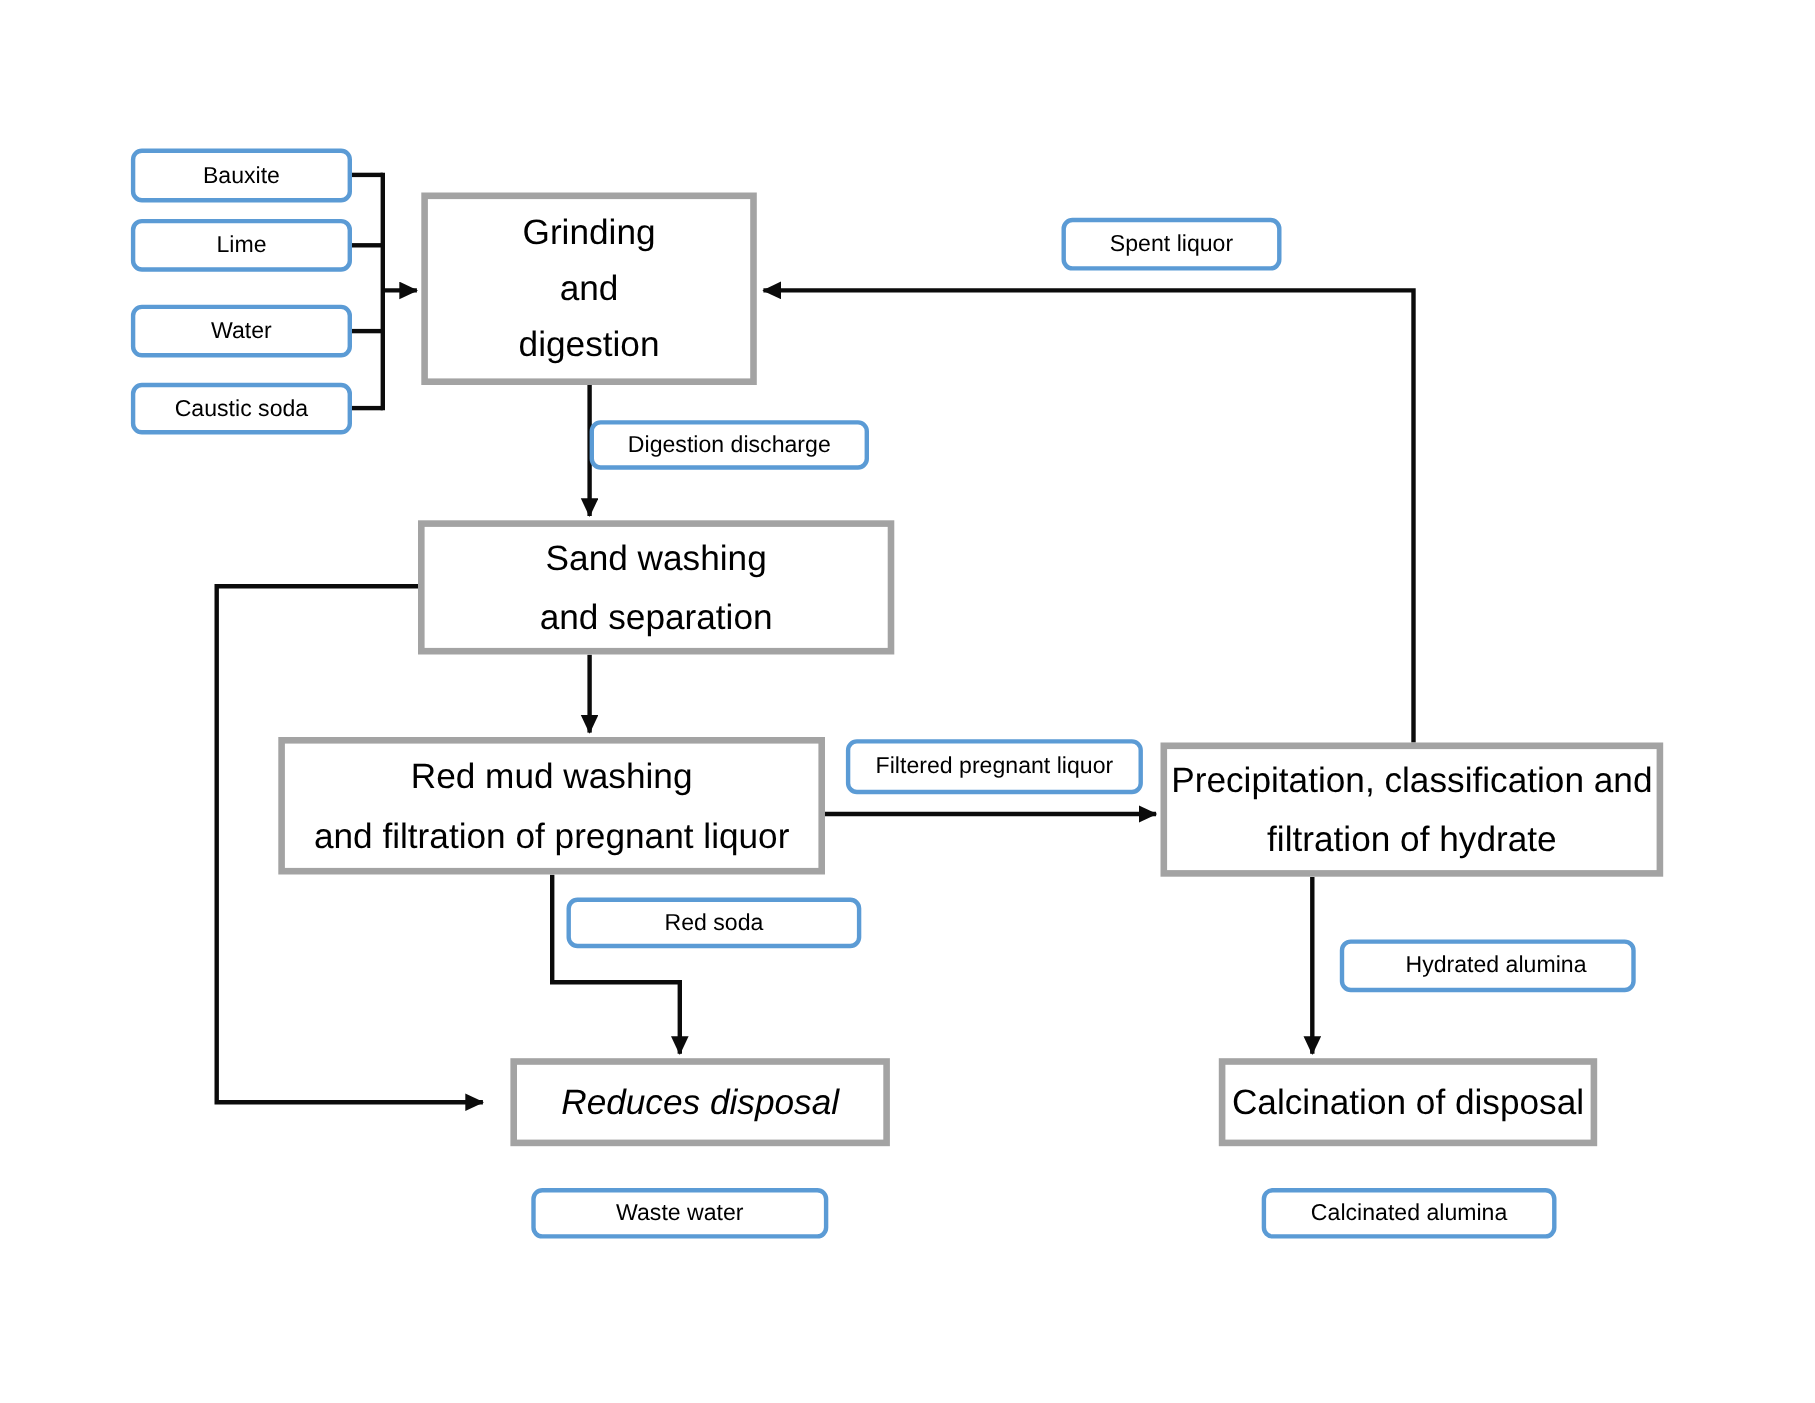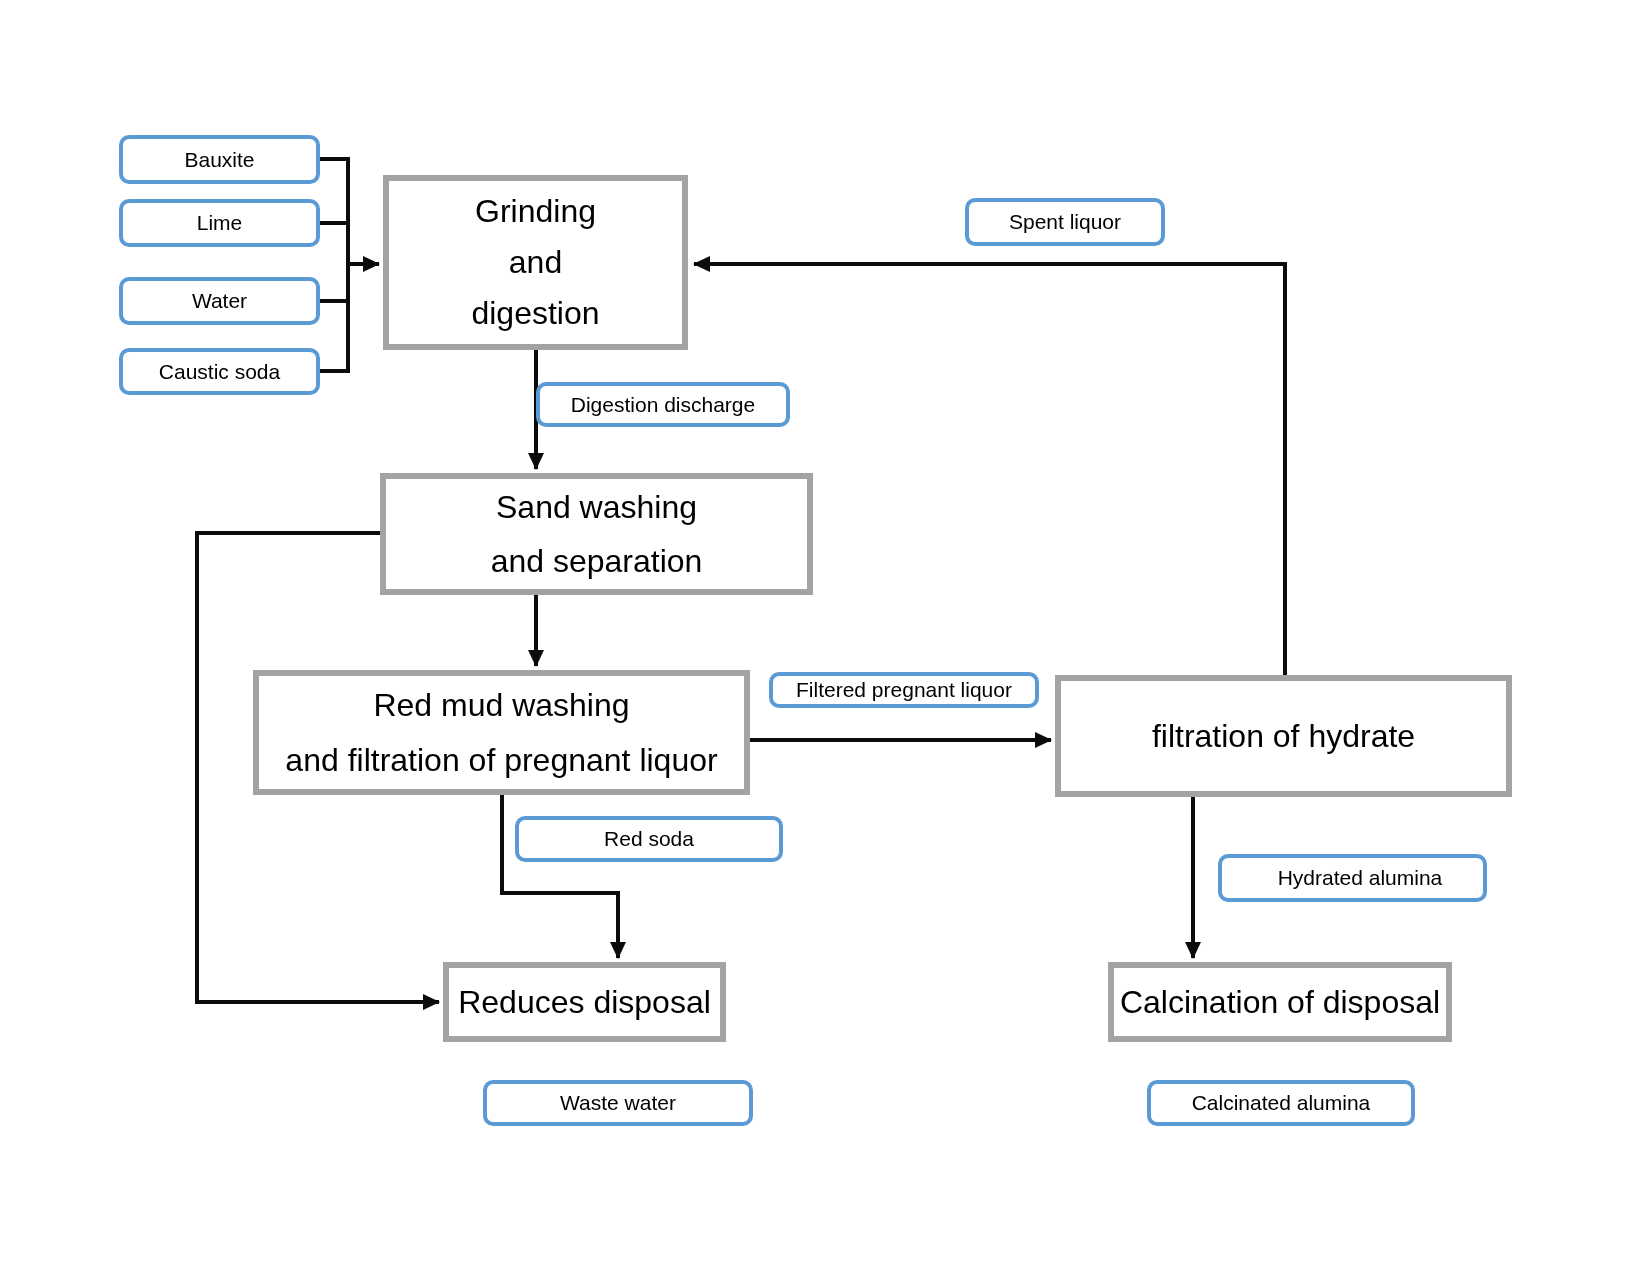--- a/index.html
+++ b/index.html
@@ -79,40 +79,41 @@
     <span>Sand washing</span>
     <span>and separation</span>
   </div>
 
   <div class="proc" style="left:253px;top:670px;width:497px;height:125px;">
     <span>Red mud washing</span>
     <span>and filtration of pregnant liquor</span>
   </div>
 
   <div class="proc" style="left:1055px;top:675px;width:457px;height:122px;">
+    <span>Precipitation, classification and</span>
     <span>filtration of hydrate</span>
   </div>
 
-  <div class="proc" style="left:443px;top:962px;width:283px;height:80px;">
+  <div class="proc" style="left:464px;top:962px;width:345px;height:80px;font-style:italic;">
     <span>Reduces disposal</span>
   </div>
 
   <div class="proc" style="left:1108px;top:962px;width:344px;height:80px;">
     <span>Calcination of disposal</span>
   </div>
 
   <div class="lbl" style="left:965px;top:198px;width:200px;height:48px;">
     <span>Spent liquor</span>
   </div>
 
   <div class="lbl" style="left:536px;top:382px;width:254px;height:45px;">
     <span>Digestion discharge</span>
   </div>
 
-  <div class="lbl" style="left:769px;top:672px;width:270px;height:36px;">
+  <div class="lbl" style="left:769px;top:672px;width:270px;height:50px;">
     <span>Filtered pregnant liquor</span>
   </div>
 
   <div class="lbl" style="left:515px;top:816px;width:268px;height:46px;">
     <span>Red soda</span>
   </div>
 
   <div class="lbl" style="left:1218px;top:854px;width:269px;height:48px;padding-left:15px;">
     <span>Hydrated alumina</span>
   </div>

